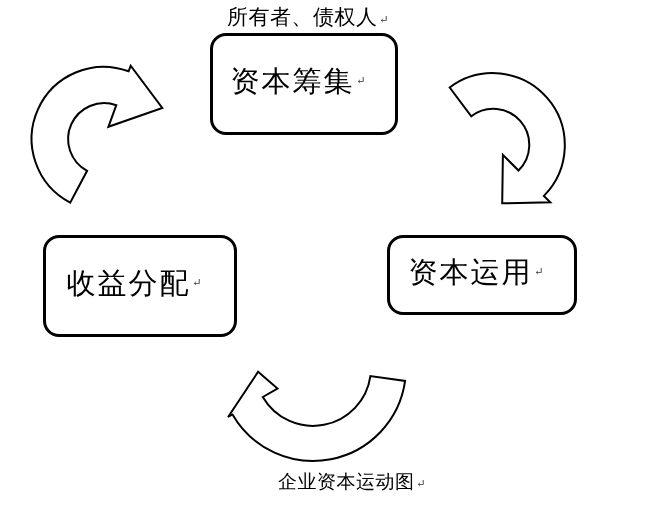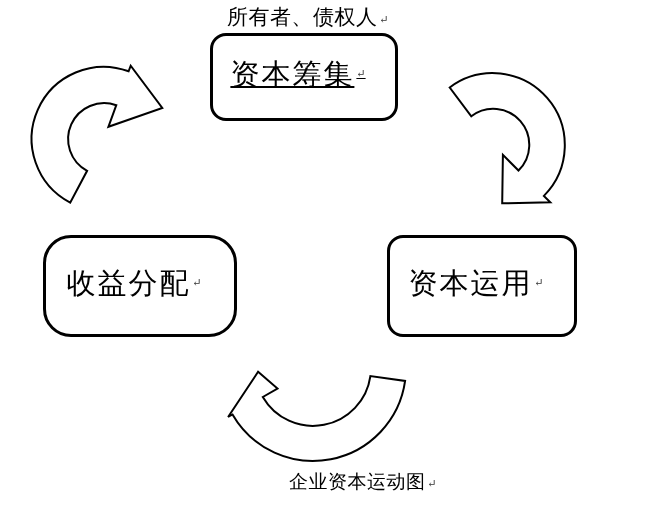--- a/index.html
+++ b/index.html
@@ -39,34 +39,34 @@
     justify-content: center;
     padding-right: 12px;
     padding-bottom: 5px;
     box-sizing: border-box;
   }
   .node-label {
     font-size: 29px;
     letter-spacing: 2px;
     white-space: nowrap;
   }
-  #node-raise      { left: 210px; top: 33px;  width: 188px; height: 88px; text-decoration: underline; }
-  #node-distribute { left: 43px;  top: 235px; width: 194px; height: 102px; border-radius: 28px; }
-  #node-use        { left: 387px; top: 235px; width: 190px; height: 102px; }
+  #node-raise      { left: 210px; top: 33px;  width: 188px; height: 102px; }
+  #node-distribute { left: 43px;  top: 235px; width: 194px; height: 102px; }
+  #node-use        { left: 387px; top: 235px; width: 190px; height: 80px; }
 
   .free-label {
     position: absolute;
     font-size: 21px;
     letter-spacing: 0.5px;
     white-space: nowrap;
   }
   #annotation-top        { left: 227px; top: 3px;   }
   #annotation-distribute { left: 88px;  top: 344px; font-size: 22px; }
   #annotation-use        { left: 419px; top: 348px; }
-  #diagram-caption       { left: 289px; top: 469px; font-size: 19px; }
+  #diagram-caption       { left: 278px; top: 469px; font-size: 19px; }
 
   .pmark {
     font-size: 11px;
     color: #333333;
     letter-spacing: 0;
     margin-left: 2px;
     position: relative;
     top: -1px;
   }
 </style>

